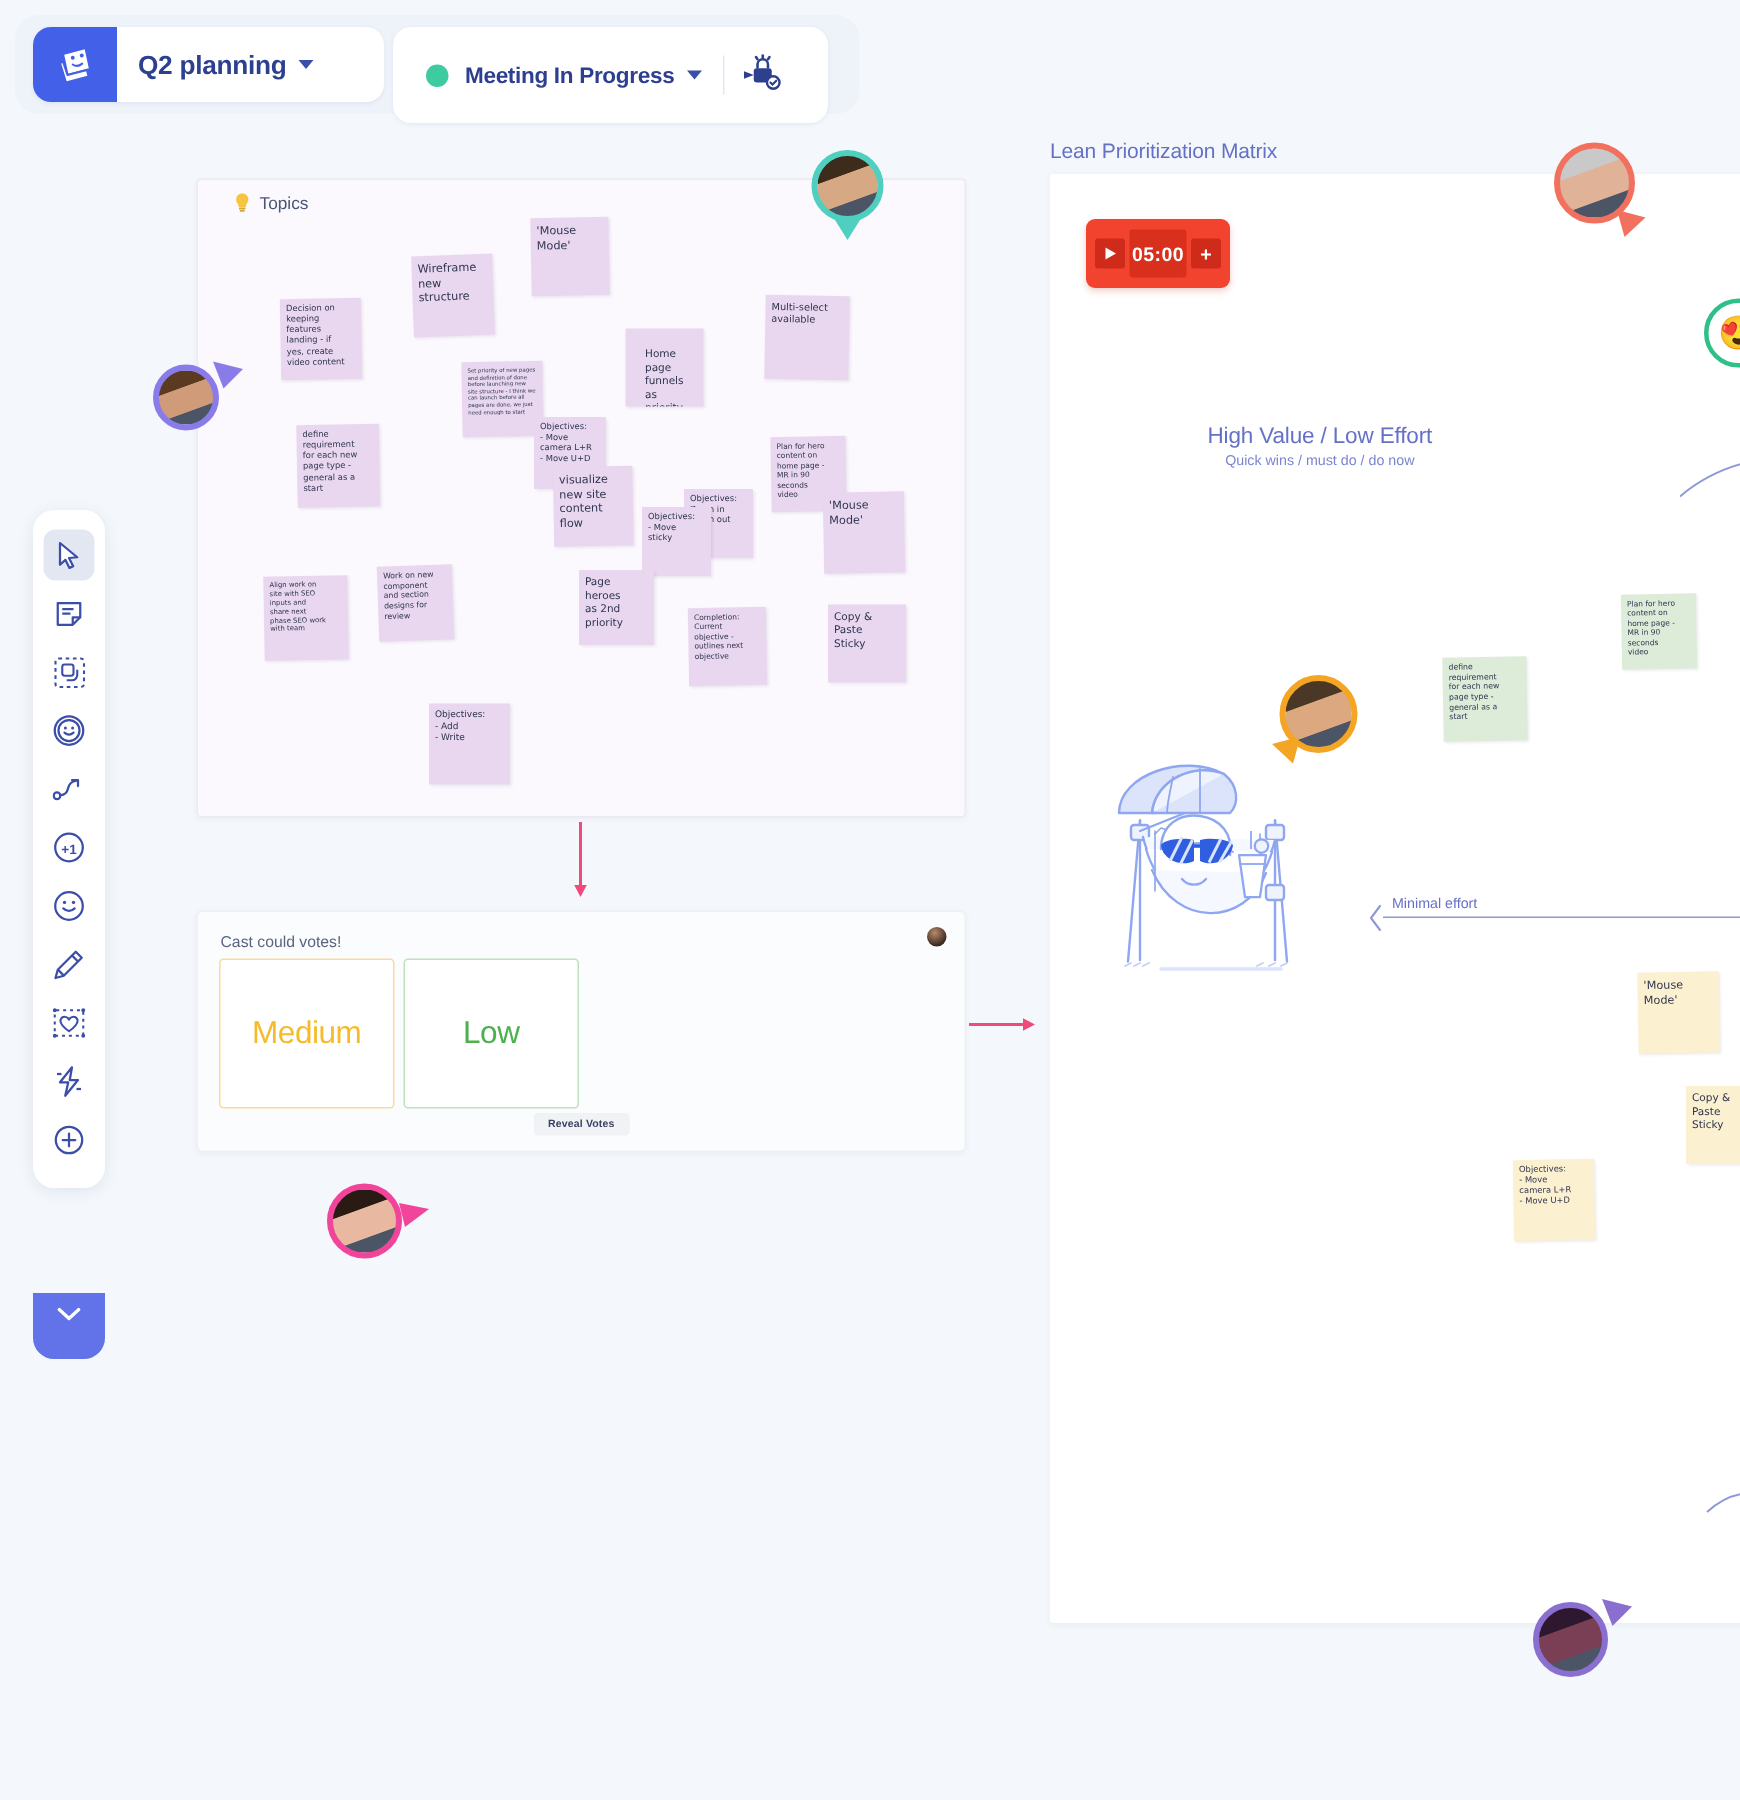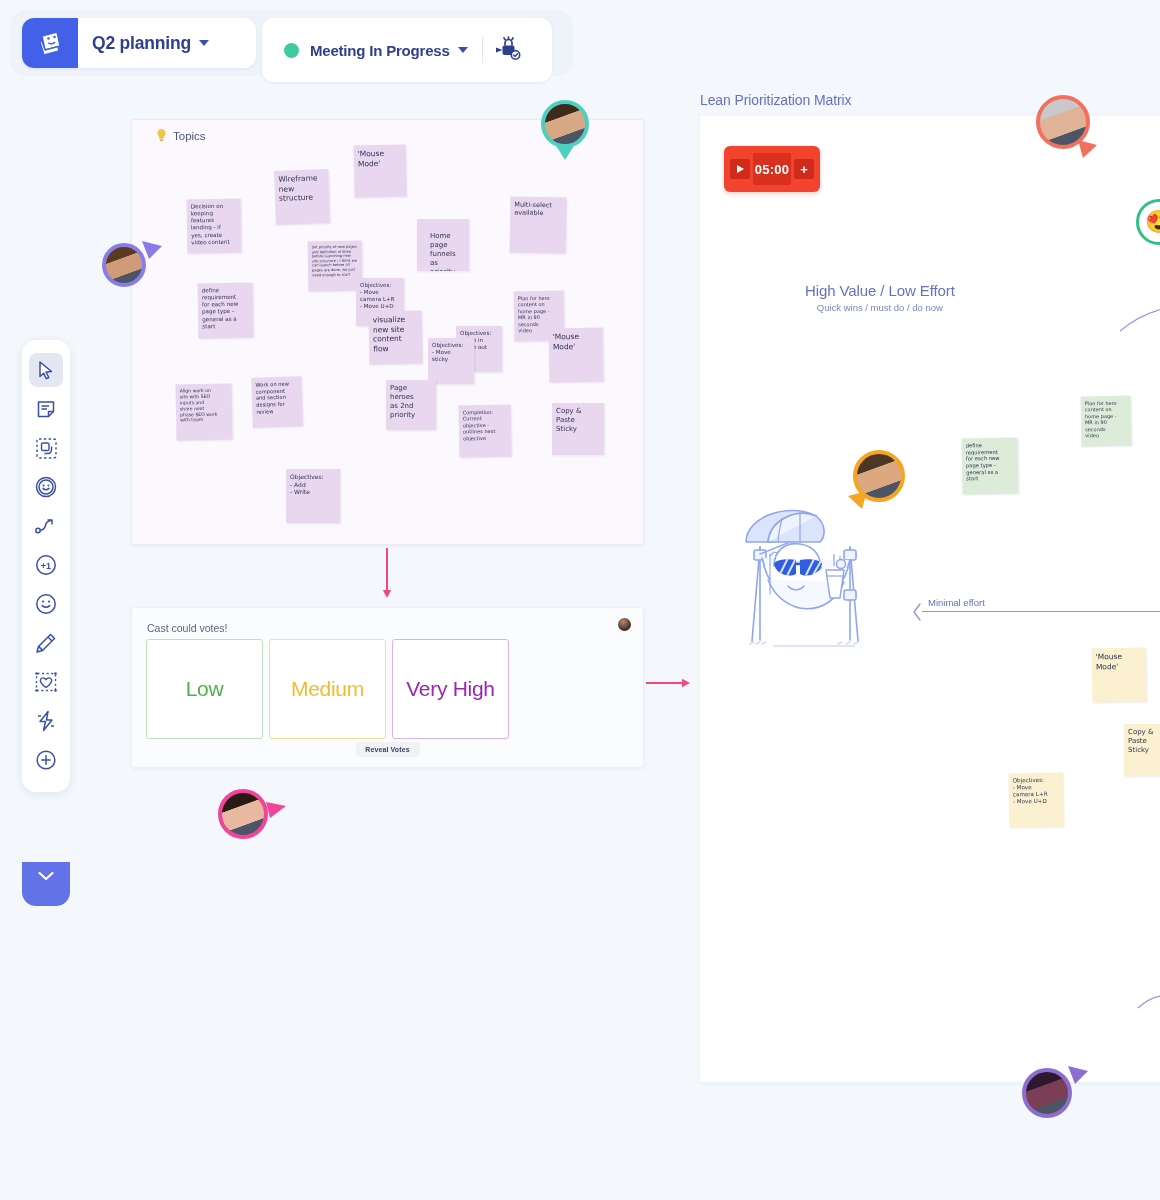--- a/index.html
+++ b/index.html
@@ -367,28 +367,25 @@
 
 <svg class="abs" id="arrow-down" width="14" height="52" viewBox="0 0 14 52">
   <path d="M7 0 V44" stroke="#ef4a7b" stroke-width="2"></path>
   <path d="M7 50 L2.8 42 H11.2 Z" fill="#ef4a7b"></path>
 </svg>
 
 <div class="abs" id="vote-widget">
   <div id="vote-title">Cast could votes!</div>
   <div id="vote-avatar"></div>
   <div id="vote-cards">
-      <div class="vote-card" style="border-color: rgb(191, 224, 191);">
-        <span style="color: rgb(76, 177, 76);">Low</span>
-      </div>
       <div class="vote-card" style="border-color: rgb(247, 220, 154);">
         <span style="color: rgb(245, 187, 42);">Medium</span>
       </div>
-      <div class="vote-card" style="border-color: rgb(220, 179, 228);">
-        <span style="color: rgb(155, 39, 176);">Very High</span>
+      <div class="vote-card" style="border-color: rgb(191, 224, 191);">
+        <span style="color: rgb(76, 177, 76);">Low</span>
       </div>
     </div>
   <div id="reveal-btn">Reveal Votes</div>
 </div>
 
 <svg class="abs" id="arrow-right" width="46" height="14" viewBox="0 0 46 14">
   <path d="M0 7 H38" stroke="#ef4a7b" stroke-width="2"></path>
   <path d="M44 7 L36 2.8 V11.2 Z" fill="#ef4a7b"></path>
 </svg>
 

